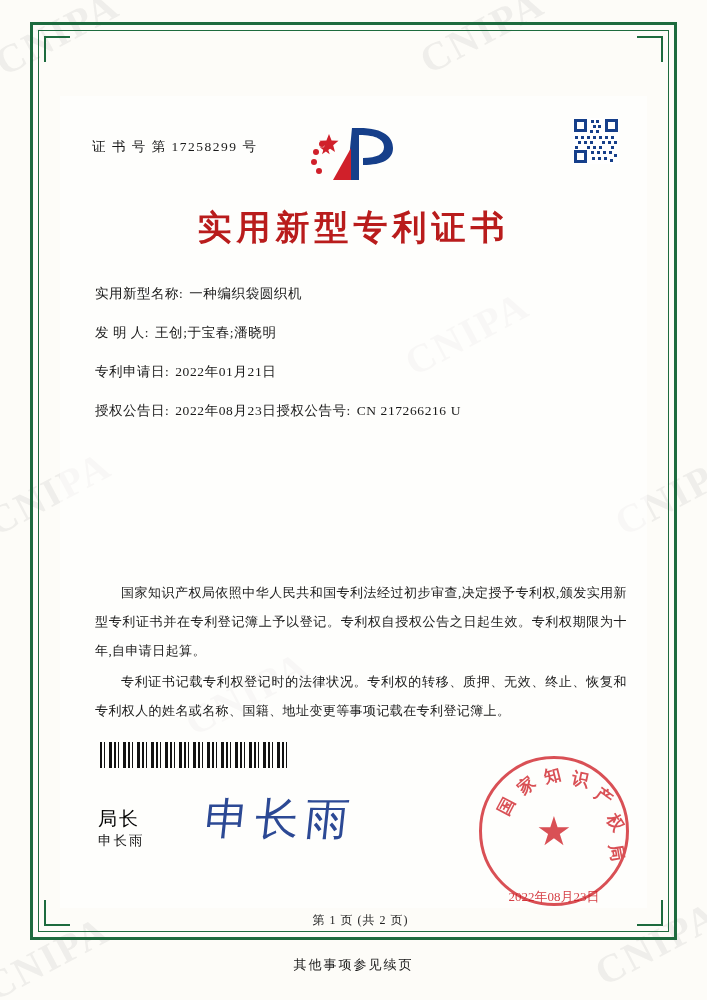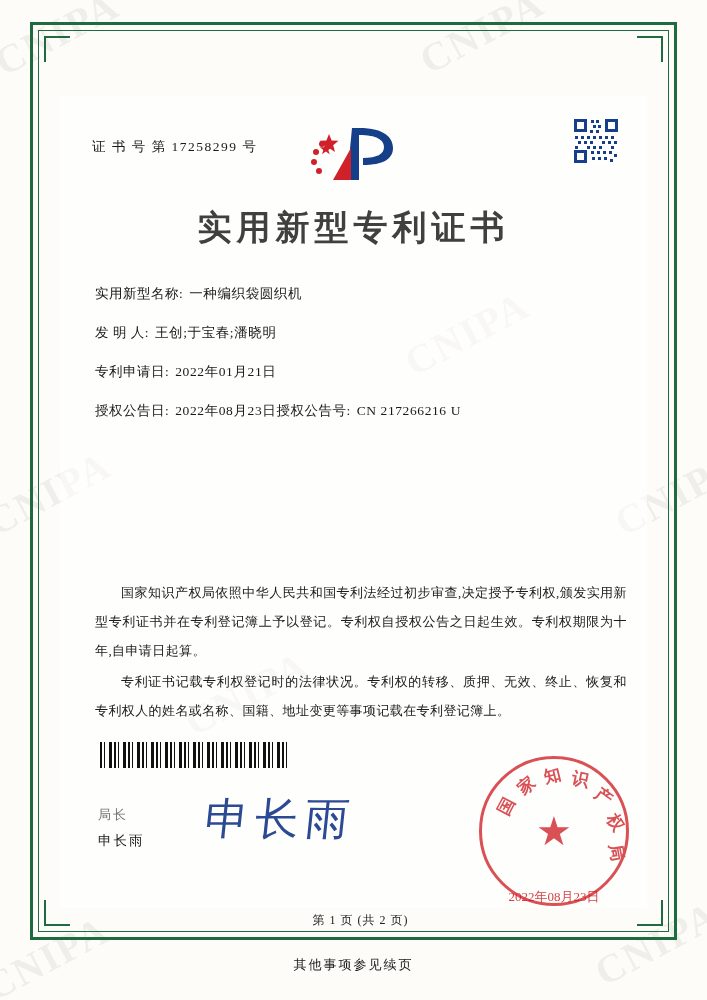--- a/index.html
+++ b/index.html
@@ -87,21 +87,21 @@
     height: 70px;
   }
 
   .title {
     position: absolute;
     left: 0; right: 0; top: 205px;
     text-align: center;
     font-size: 34px;
     font-weight: bold;
     letter-spacing: 5px;
-    color: #404040;
+    color: #b91c1c;
     font-family: "Liberation Serif", serif;
   }
 
   
   .fields {
     position: absolute;
     left: 95px; top: 285px; right: 80px;
   }
   .row {
     display: flex;
@@ -149,23 +149,23 @@
       transparent 5px, transparent 9px,
       #111 9px, #111 12px,
       transparent 12px, transparent 14px
     );
   }
 
   
   .sig-label {
     position: absolute;
     left: 98px; top: 806px;
-    font-size: 13px;
+    font-size: 19px;
     letter-spacing: 2px;
-    color: #737373;
+    color: #000000;
     font-family: Liberation Sans, sans-serif;
   }
   .sig-name {
     position: absolute;
     left: 98px; top: 832px;
     font-size: 13.5px;
     letter-spacing: 2px;
     color: #1a1a1a;
     font-family: "Liberation Serif", serif;
   }

